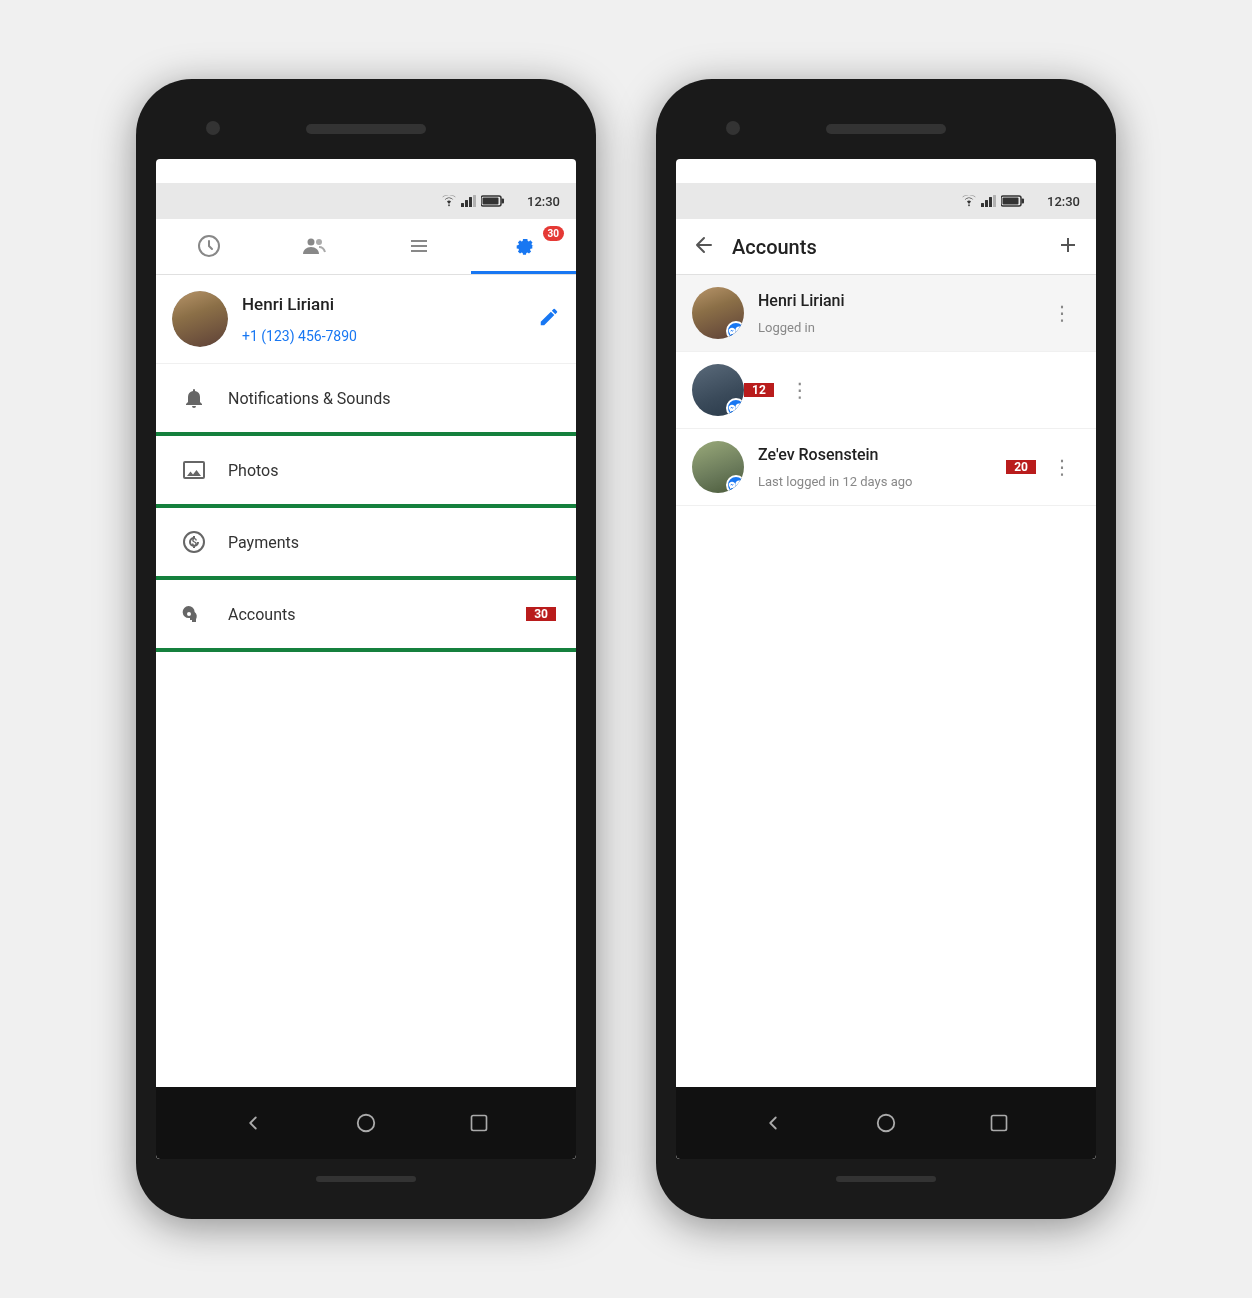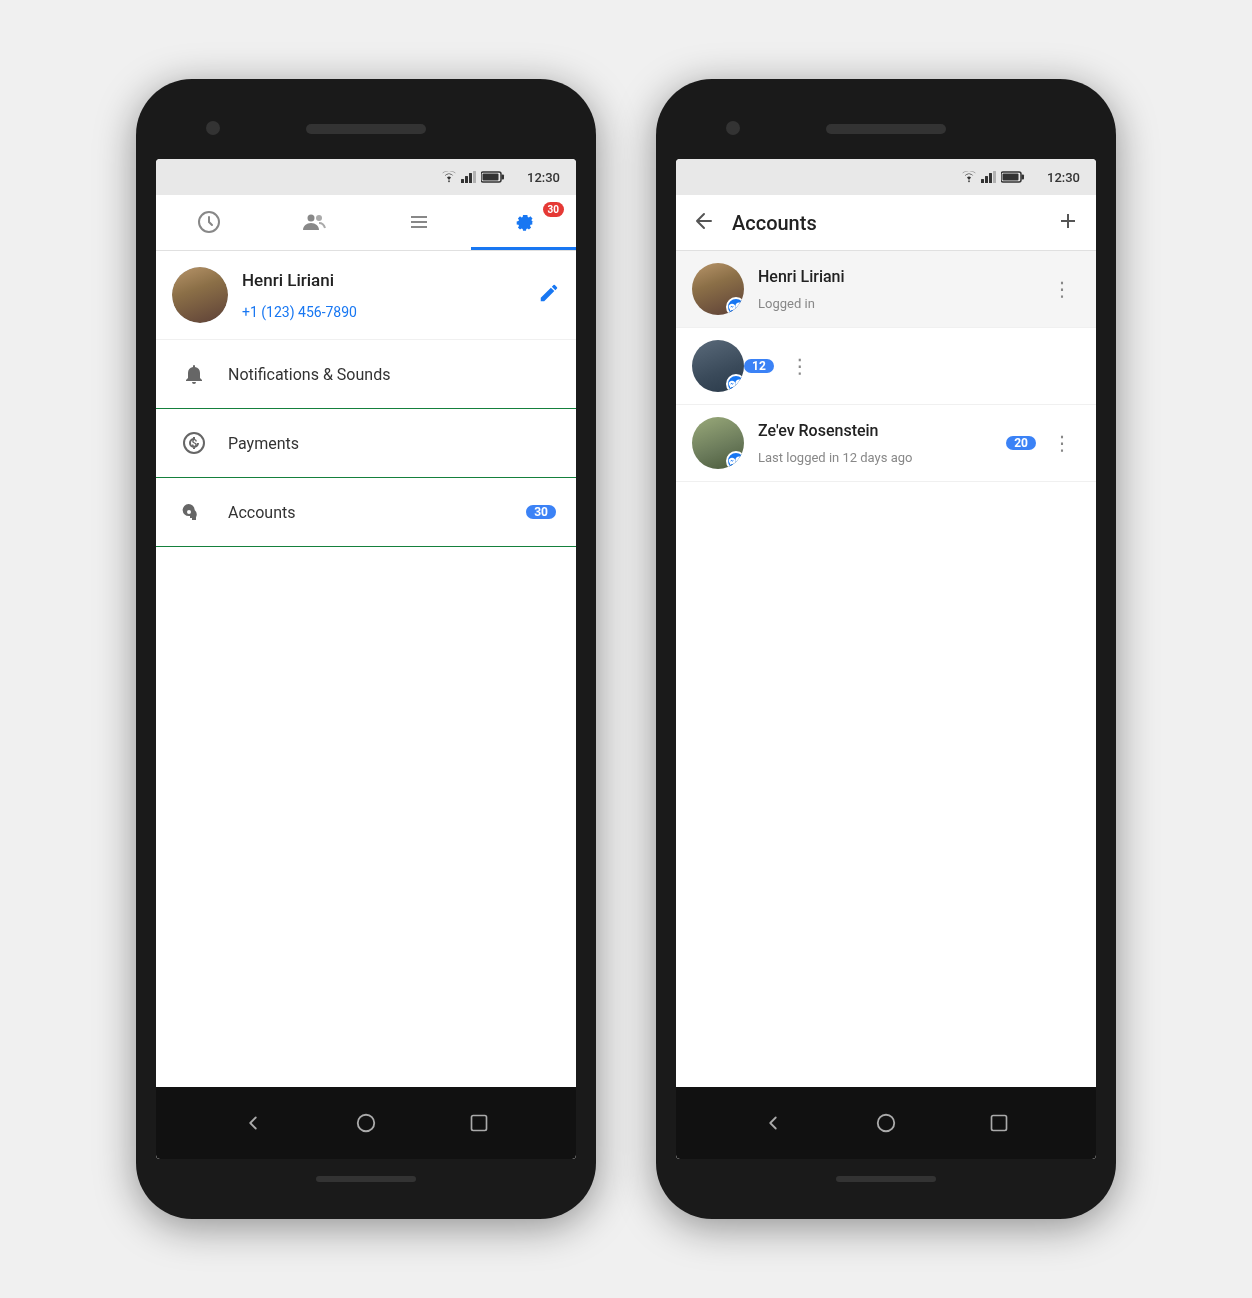--- a/index.html
+++ b/index.html
@@ -69,20 +69,21 @@
     }
 
     .status-bar {
       background: #e8e8e8;
       height: 36px;
       display: flex;
       align-items: center;
       justify-content: flex-end;
       padding: 0 16px;
       gap: 22px;
+      margin-top: 24px;
     }
 
     .status-time {
       font-size: 13px;
       font-weight: 500;
       color: #333;
     }
 
     .status-icons {
       display: flex;
@@ -179,21 +180,21 @@
       color: #1877f2;
       font-size: 20px;
       cursor: pointer;
     }
 
     
     .settings-item {
       display: flex;
       align-items: center;
       padding: 16px 20px;
-      border-bottom: 1px solid #15803d;
+      border-bottom: 4px solid #15803d;
       cursor: pointer;
     }
 
     .settings-item-icon {
       width: 36px;
       height: 36px;
       display: flex;
       align-items: center;
       justify-content: center;
       flex-shrink: 0;
@@ -227,23 +228,23 @@
       background: white;
       border-radius: 50%;
       position: absolute;
       top: 2px;
       left: 2px;
       box-shadow: 0 1px 3px rgba(0,0,0,0.3);
     }
 
     
     .red-badge {
-      background: #3b82f6;
+      background: #b91c1c;
       color: white;
-      border-radius: 8px;
+      border-radius: 0;
       font-size: 12px;
       font-weight: bold;
       padding: 0 8px;
       min-width: 28px;
       text-align: center;
     }
 
     
     .bottom-nav {
       height: 72px;
@@ -468,20 +469,28 @@
       <div class="settings-item">
         <div class="settings-item-icon">
           <svg width="24" height="24" viewBox="0 0 24 24" fill="#666">
             <path d="M12 22a2 2 0 002-2h-4a2 2 0 002 2zm6-6V11a6 6 0 00-5-5.9V4a1 1 0 00-2 0v1.1A6 6 0 006 11v5l-2 2v1h16v-1l-2-2z"></path>
           </svg>
         </div>
         <span class="settings-item-label">Notifications &amp; Sounds</span>
       </div>
 
 
+      <div class="settings-item">
+        <div class="settings-item-icon">
+          <svg width="24" height="24" viewBox="0 0 24 24" fill="#666">
+            <path d="M21 3H3a2 2 0 00-2 2v14a2 2 0 002 2h18a2 2 0 002-2V5a2 2 0 00-2-2zm0 16H3V5h18v14zM8.5 13.5l2.5 3 3.5-4.5 4.5 6H5l3.5-4.5z"></path>
+          </svg>
+        </div>
+        <span class="settings-item-label">Photos</span>
+      </div>
 
       <div class="settings-item">
         <div class="settings-item-icon">
           <svg width="24" height="24" viewBox="0 0 24 24" fill="#666">
             <circle cx="12" cy="12" r="10" fill="none" stroke="#666" stroke-width="2"></circle>
             <path d="M12 6v2m0 8v2m4-6a4 4 0 01-4 4 4 4 0 01-4-4 4 4 0 014-4" stroke="#666" stroke-width="2" fill="none"></path>
             <text x="9.5" y="16" font-size="10" fill="#666" font-weight="bold">$</text>
           </svg>
         </div>
         <span class="settings-item-label">Payments</span>

